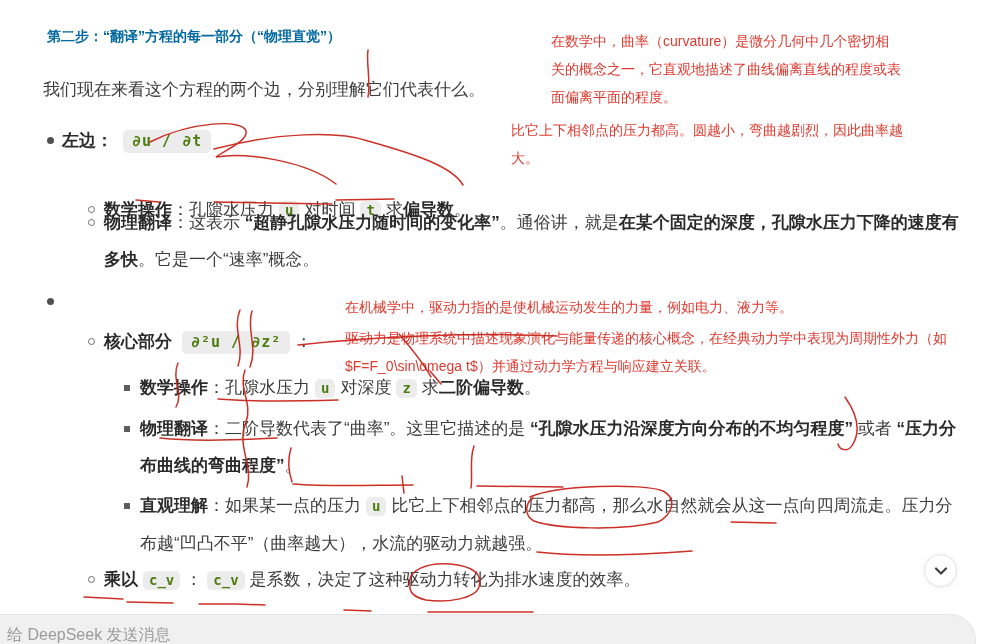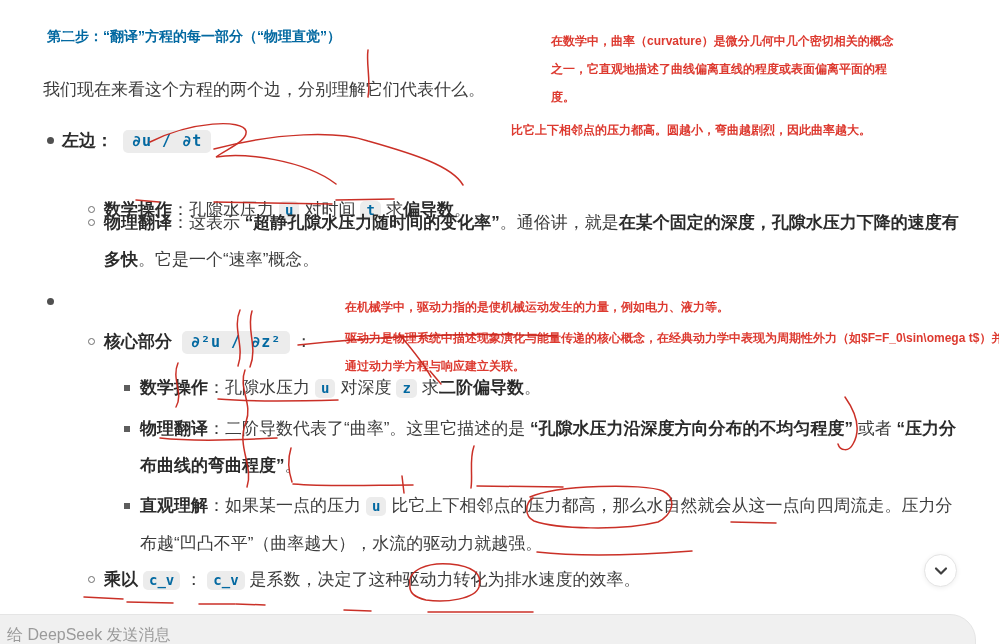--- a/index.html
+++ b/index.html
@@ -28,26 +28,26 @@
   .lvl3 > .bullet { left:-16px; }
   .bullet { top:9px; }
   .wrap2 > .bullet, .wrap3 > .bullet { top:15px; }
   .b1 { width:7px; height:7px; background:#505050; border-radius:50%; }
   .b2 { width:7px; height:7px; border:1.4px solid #6e6e6e; border-radius:50%; background:#fff; }
   .b3 { width:6px; height:6px; background:#5d5d5d; margin-top:1px; }
 
   .b { font-weight:700; color:#2b2b2b; }
   .code {
     font-family:"DejaVu Sans Mono","Liberation Mono",monospace;
-    font-weight:700; font-size:14px; background:#ececec; color:#0369a1;
+    font-weight:700; font-size:14px; background:#ececec; color:#4d7c0f;
     border-radius:5px; padding:1px 6px 2px; margin:0 5px; white-space:nowrap;
   }
   .big { font-size:15px; padding:2px 9px 3px; margin-left:10px; letter-spacing:1px; }
 
-  .note { position:absolute; font-size:12px; color:#dd3a30; line-height:28px;font-weight:bold; }
+  .note { position:absolute; font-size:14px; color:#dd3a30; line-height:28px; }
   .n1 { left:551px; top:27px;  width:350px; }
   .n2 { left:511px; top:116px; width:392px; }
   .n3 { left:345px; top:294px; width:648px; line-height:26px; white-space:nowrap; }
   .n4 { left:345px; top:324px; width:662px; }
 
   .pen { position:absolute; left:0; top:0; width:999px; height:644px; pointer-events:none; }
 
   .scroll-down {
     position:absolute; left:924px; top:554px; width:33px; height:33px;
     border-radius:50%; background:#ffffff; border:1px solid #e4e4e4;

